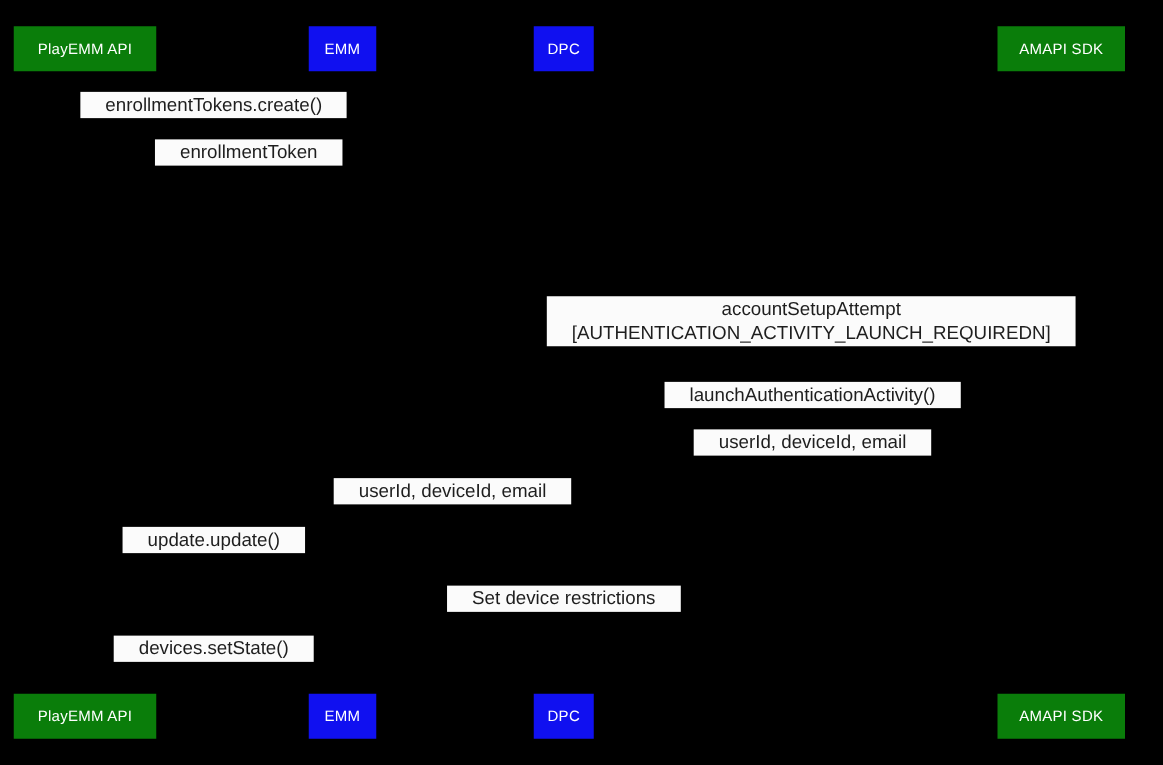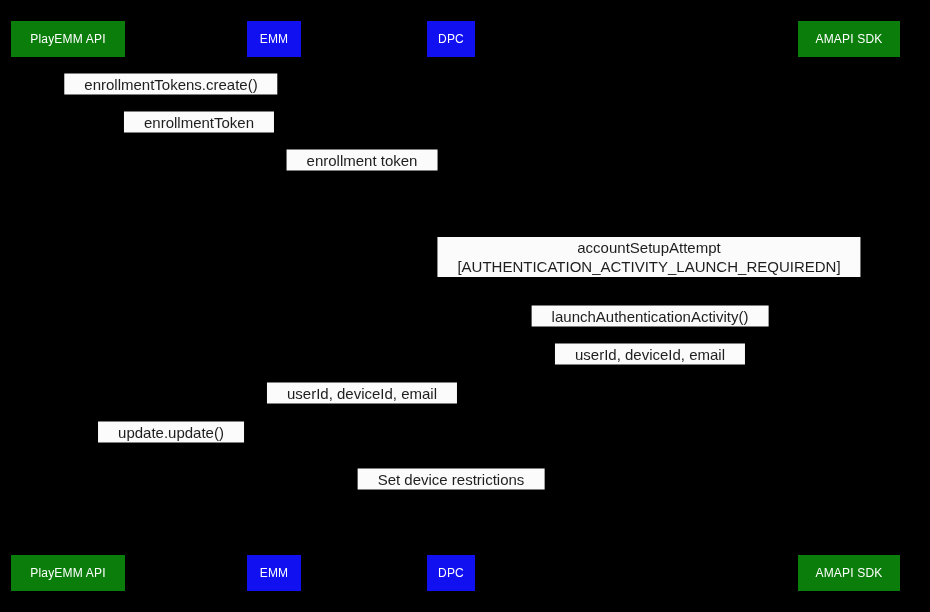--- a/index.html
+++ b/index.html
@@ -45,27 +45,27 @@
 
 <div class="stage">
 
   <div class="actor green" style="left:11px;  top:21px; width:114px;">PlayEMM API</div>
   <div class="actor blue" style="left:247px; top:21px; width:54px;">EMM</div>
   <div class="actor blue" style="left:427px; top:21px; width:48px;">DPC</div>
   <div class="actor green" style="left:798px; top:21px; width:102px;">AMAPI SDK</div>
 
   <div class="msg" style="left:171px; top:84px;">enrollmentTokens.create()</div>
   <div class="msg" style="left:171px; top:122px;margin-left:28px;">enrollmentToken</div>
-  <div class="msg" style="left:362px; top:160px;">enrollment token</div>
   <div class="msg" style="left:649px; top:257px;">accountSetupAttempt
 [AUTHENTICATION_ACTIVITY_LAUNCH_REQUIREDN]</div>
   <div class="msg" style="left:650px; top:316px;">launchAuthenticationActivity()</div>
   <div class="msg" style="left:650px; top:354px;">userId, deviceId, email</div>
   <div class="msg" style="left:362px; top:393px;">userId, deviceId, email</div>
   <div class="msg" style="left:171px; top:432px;">update.update()</div>
   <div class="msg" style="left:451px; top:479px;">Set device restrictions</div>
+  <div class="msg" style="left:171px; top:519px;">devices.setState()</div>
 
   <div class="actor green" style="left:11px;  top:555px; width:114px;">PlayEMM API</div>
   <div class="actor blue" style="left:247px; top:555px; width:54px;">EMM</div>
   <div class="actor blue" style="left:427px; top:555px; width:48px;">DPC</div>
   <div class="actor green" style="left:798px; top:555px; width:102px;">AMAPI SDK</div>
 
 </div>
 
 </body></html>

